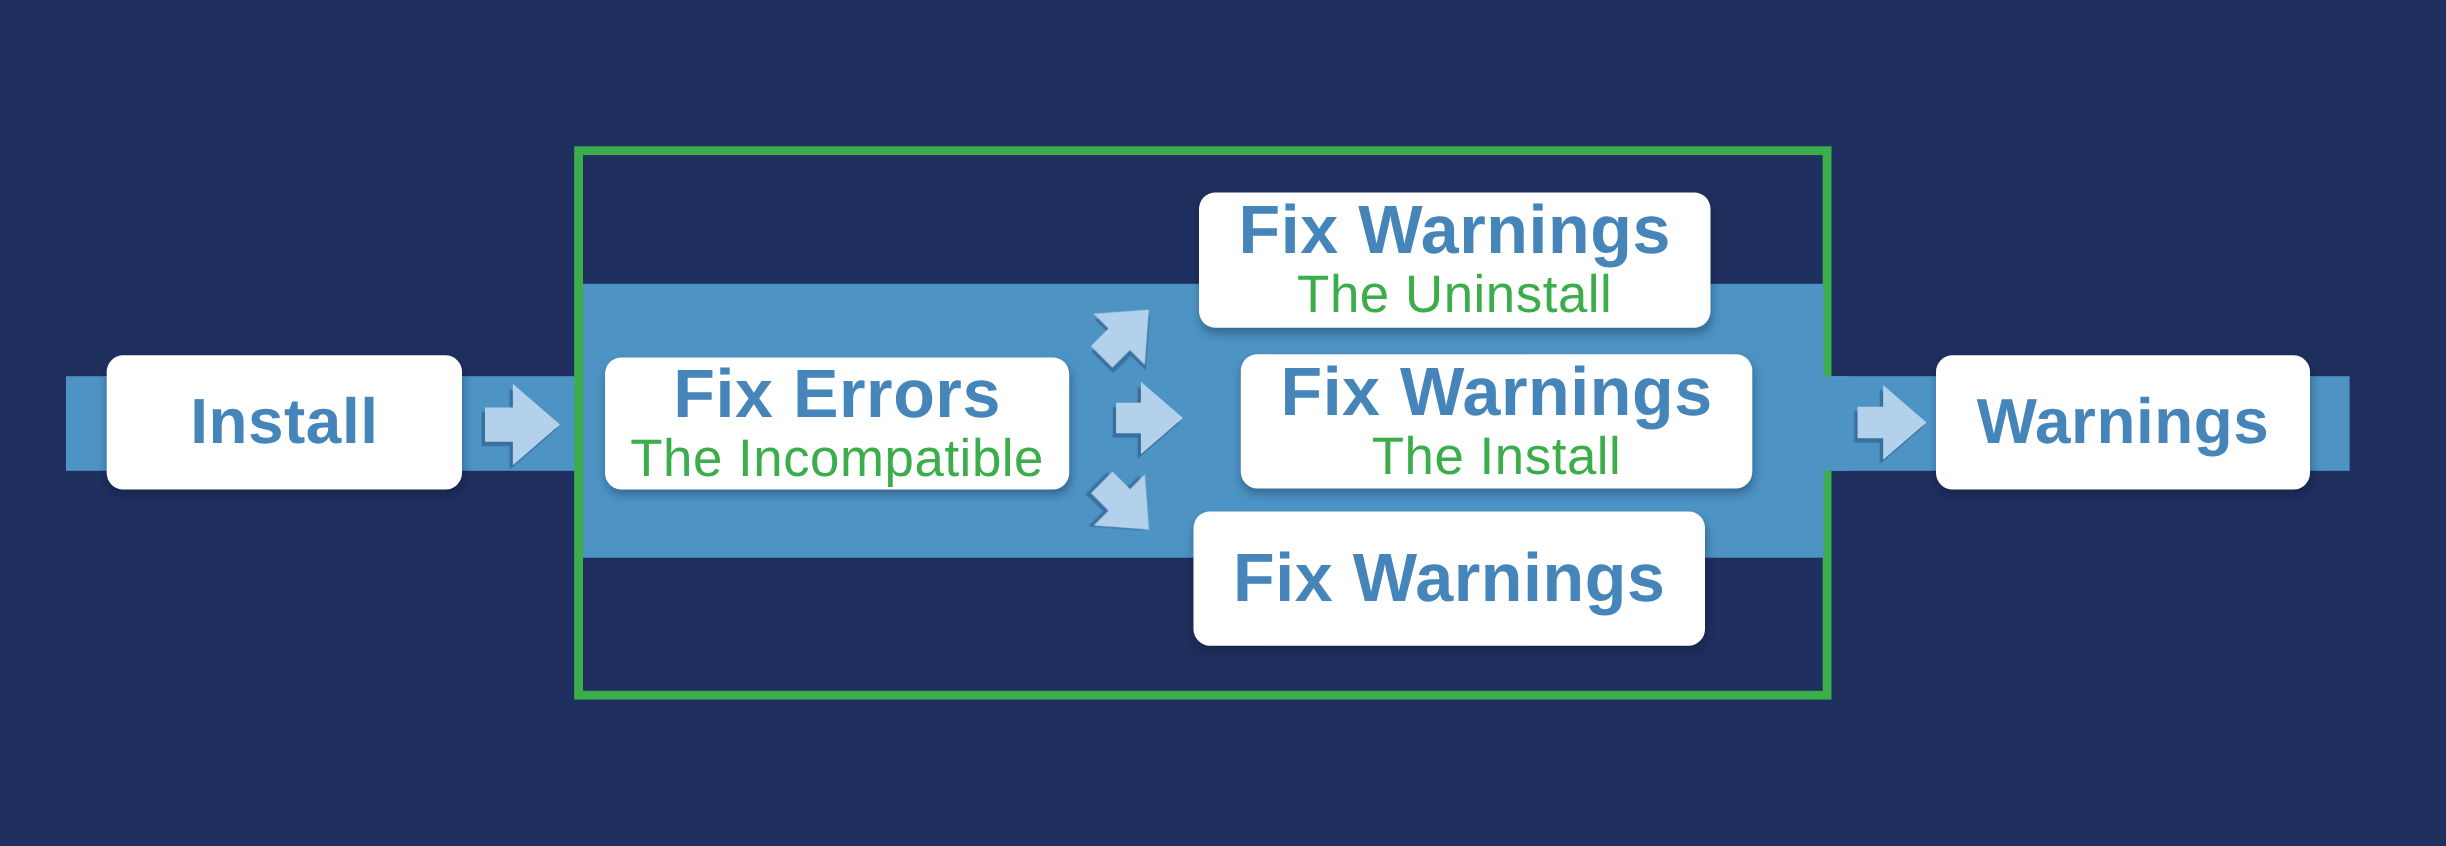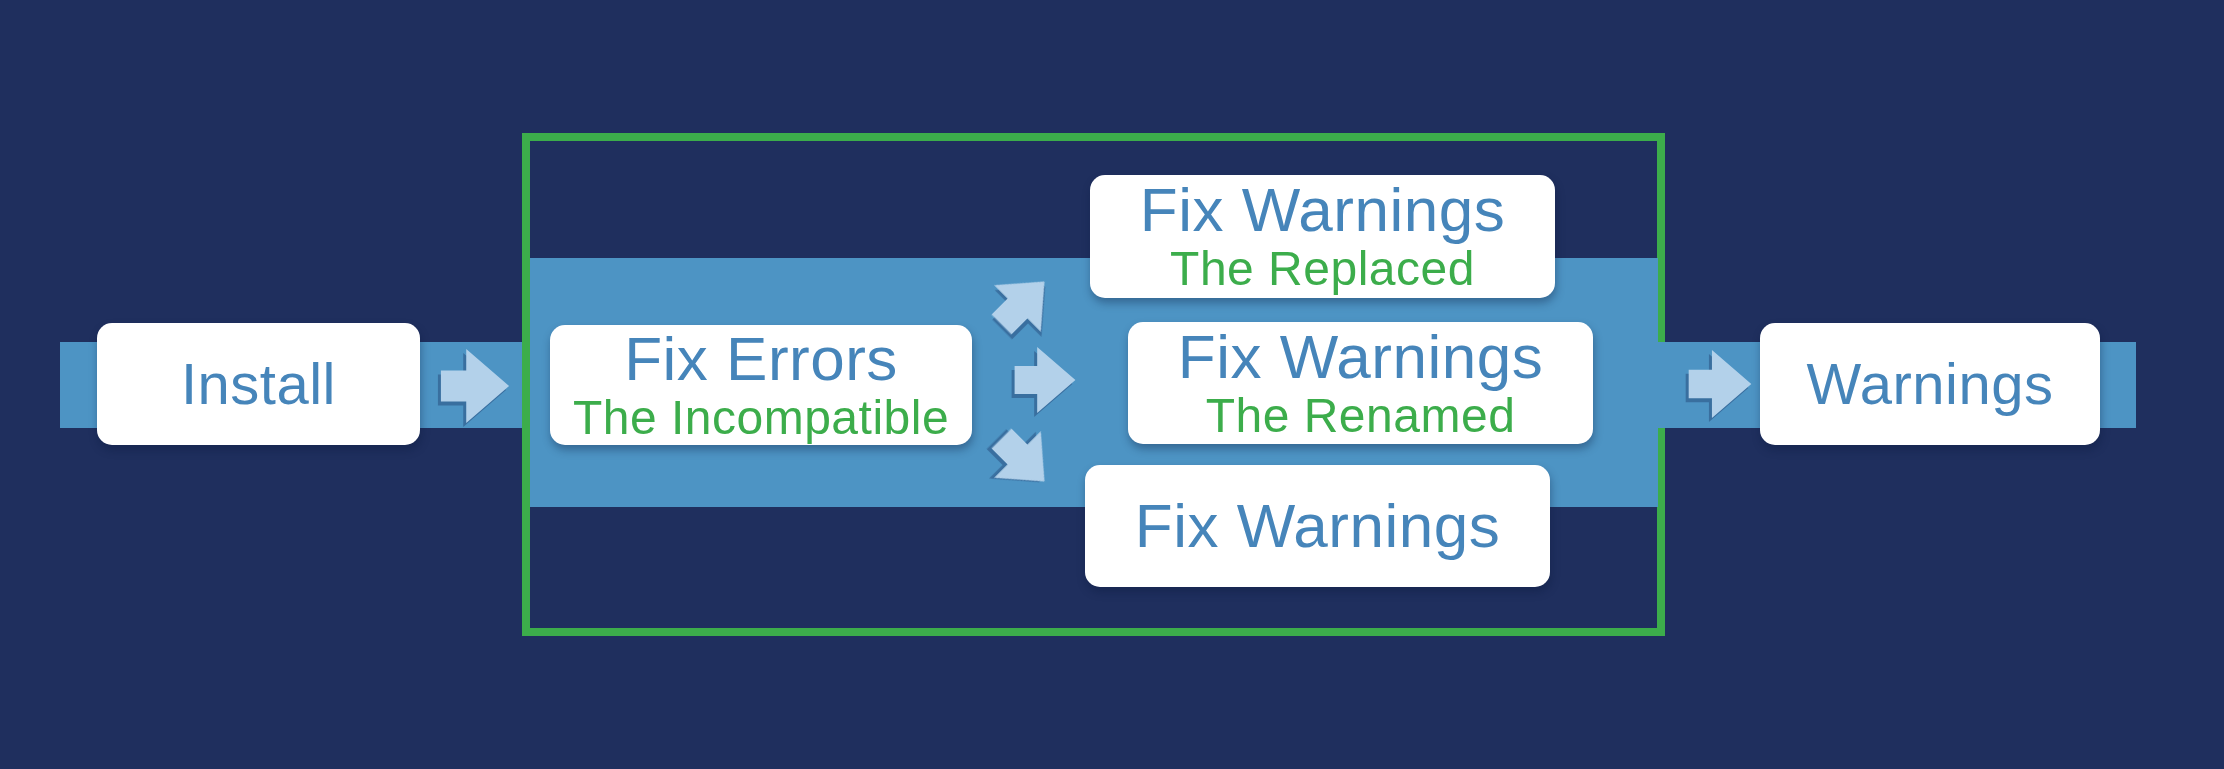--- a/index.html
+++ b/index.html
@@ -23,21 +23,21 @@
     position:absolute; left:522px; top:133px; width:1143px; height:503px;
     border:8px solid var(--green); z-index:2; background:transparent;
   }
   
   .node {
     position:absolute; z-index:5; background:var(--box-bg);
     border-radius:15px; box-shadow:1px 5px 9px rgba(10,24,58,0.35);
     display:flex; flex-direction:column; align-items:center; justify-content:center;
     text-align:center;
   }
-  .node-title { color:var(--title-blue); font-weight:normal; font-size:62px; line-height:1.02; letter-spacing:0.5px;text-align:center; }
+  .node-title { color:var(--title-blue); font-weight:bold; font-size:62px; line-height:1.02; letter-spacing:0.5px;text-align:center; }
   .node-single .node-title { font-size:58px; }
   .node-sub { color:var(--green); font-size:48px; line-height:1.05; margin-top:3px; letter-spacing:0.5px; }
   .n-install   { left:97px;   top:323px; width:323px; height:122px; }
   .n-fixerrors { left:550px;  top:325px; width:422px; height:120px; }
   .n-fw1       { left:1090px; top:175px; width:465px; height:123px; }
   .n-fw2       { left:1128px; top:322px; width:465px; height:122px; }
   .n-fw3       { left:1085px; top:465px; width:465px; height:122px; }
   .n-uninstall { left:1760px; top:323px; width:340px; height:122px; }
   
   .arrow { position:absolute; z-index:4; filter:drop-shadow(-3px 4px 0 rgba(27,56,105,0.40)); }
@@ -89,26 +89,26 @@
     <div class="node-title">Fix Errors</div>
     <div class="node-sub">The Incompatible</div>
   </div>
 
   <div class="node node-single n-install">
     <div class="node-title">Install</div>
   </div>
 
   <div class="node n-fw1">
     <div class="node-title">Fix Warnings</div>
-    <div class="node-sub">The Replaced</div>
+    <div class="node-sub">The Uninstall</div>
   </div>
 
   <div class="node n-fw2">
     <div class="node-title">Fix Warnings</div>
-    <div class="node-sub">The Renamed</div>
+    <div class="node-sub">The Install</div>
   </div>
 
   <div class="node n-fw3">
     <div class="node-title">Fix Warnings</div>
   </div>
 
   <div class="node node-single n-uninstall">
     <div class="node-title">Warnings</div>
   </div>
 

